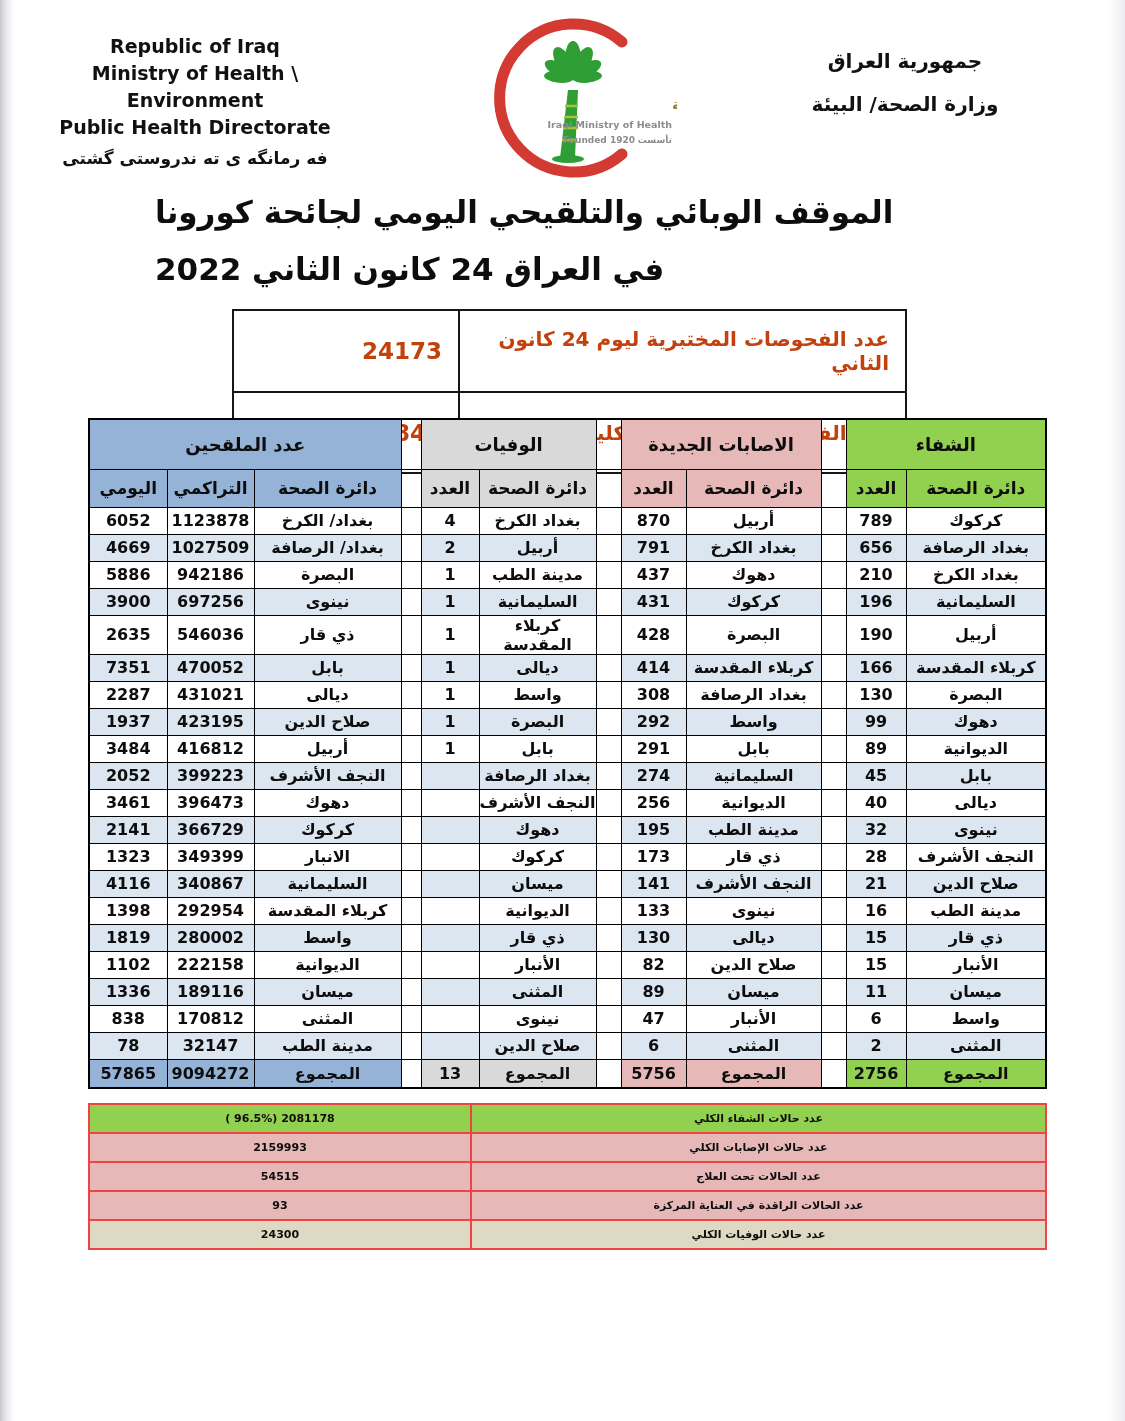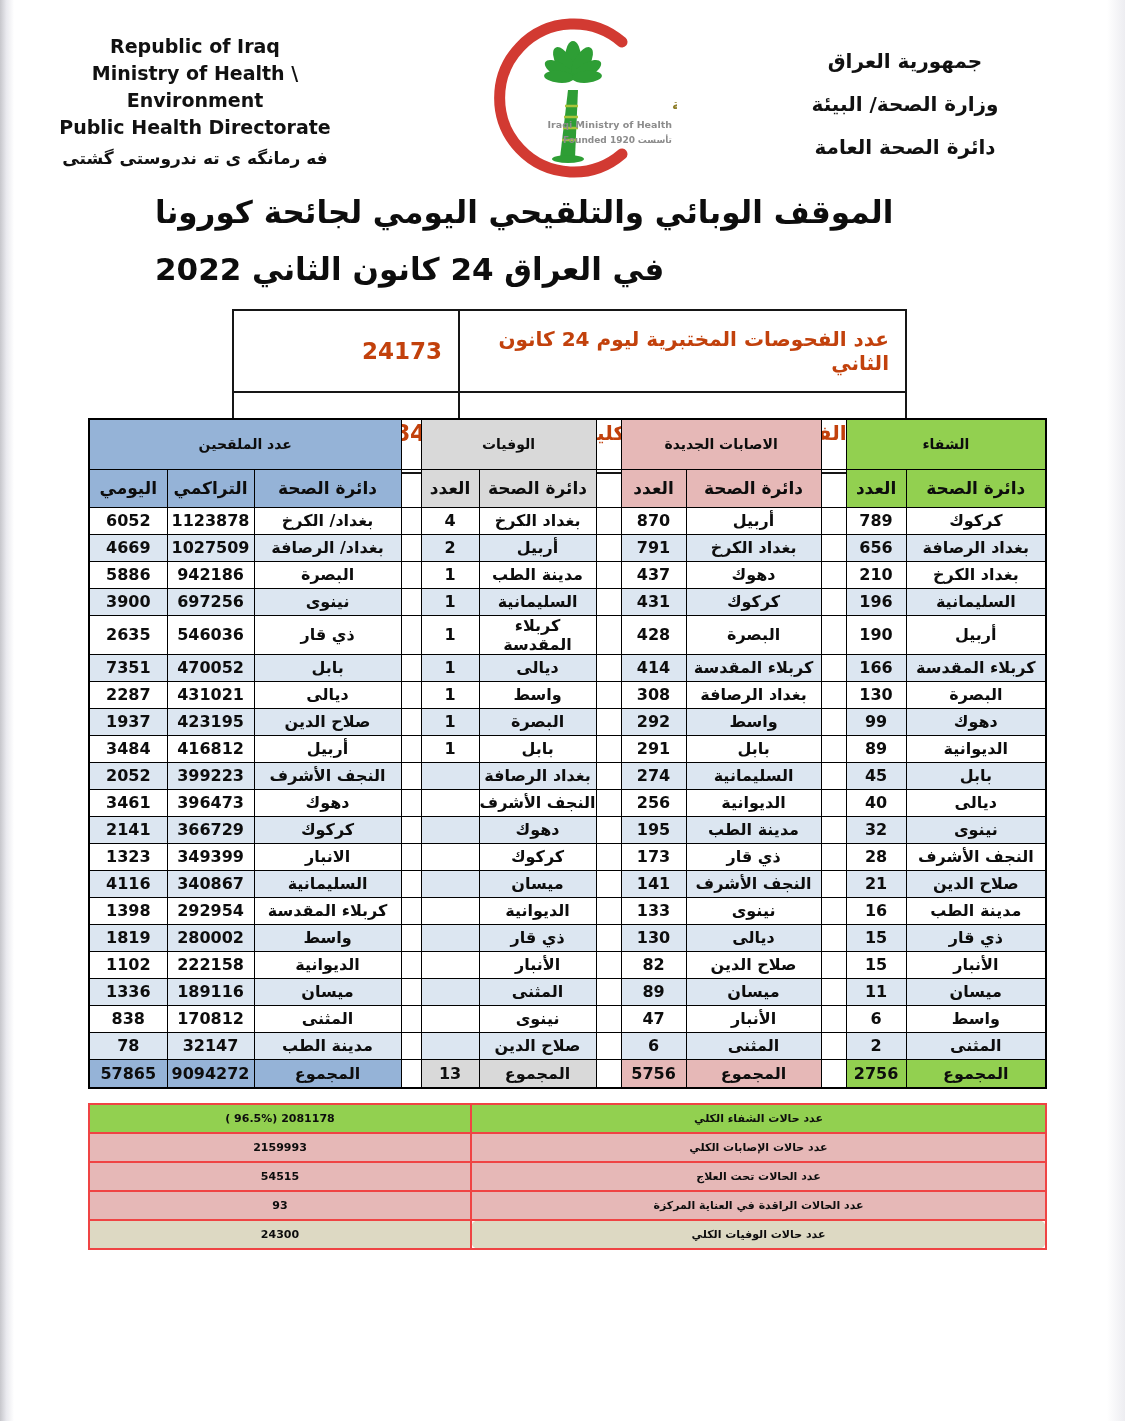--- a/index.html
+++ b/index.html
@@ -31,21 +31,21 @@
   #tests-table td.t-label{font-size:20px;}
   #tests-table td.t-value{font-size:23px;direction:ltr;}
 
   
   #main-table{position:absolute;left:88px;top:418px;width:957px;border-collapse:collapse;
     table-layout:fixed;direction:rtl;border:2px solid #000;}
   #main-table td{border:1px solid #000;text-align:center;vertical-align:middle;
     font-weight:bold;padding:0;overflow:hidden;color:#0d0d0d;}
   #main-thead tr.group-row{height:50px;}
   #main-thead tr.sub-row{height:38px;}
-  #main-thead td{font-size:14px;}
+  #main-thead td{font-size:18px;}
   #main-thead tr.sub-row td{font-size:17px;}
   #main-tbody tr{height:27px;}
   #main-tbody tr.total-row{height:29px;}
   #main-tbody td{font-size:16px;}
   #main-tbody td.name{font-size:16px;}
   #main-tbody tr.stripe td{background:#DCE6F1;}
   #main-tbody tr td.sp, #main-tbody tr.stripe td.sp{background:#ffffff;}
   td.num{direction:ltr;}
 
   
@@ -89,21 +89,20 @@
       <text x="200" y="95" text-anchor="end" font-size="14" font-weight="bold" fill="#8F7F2B" direction="rtl">وزارة الصحة العراقية</text>
       <text x="200" y="114" text-anchor="end" font-size="9.5" font-weight="bold" fill="#8C8C8C">Iraqi Ministry of Health</text>
       <text x="163" y="129" text-anchor="end" font-size="9" font-weight="bold" fill="#8C8C8C">Founded  1920</text>
       <text x="200" y="129" text-anchor="end" font-size="9" font-weight="bold" fill="#8C8C8C">تأسست</text>
     </svg>
   </div>
 
   <div id="hdr-ar">
     <div>جمهورية العراق</div>
     <div>وزارة الصحة/ البيئة</div>
-    <div>دائرة الصحة العامة</div>
   </div>
 
   <div id="title">
     <div>الموقف الوبائي والتلقيحي اليومي لجائحة كورونا</div>
     <div>في العراق  24  كانون الثاني 2022</div>
   </div>
 
   <table id="tests-table">
     <colgroup>
         <col style="width:447px">
@@ -475,18 +474,18 @@
         </tr>
         <tr>
           <td class="s-label" style="background: rgb(230, 184, 183);">عدد الحالات تحت العلاج</td>
           <td class="s-value" style="background: rgb(230, 184, 183);">54515</td>
         </tr>
         <tr>
           <td class="s-label" style="background: rgb(230, 184, 183);">عدد الحالات الراقدة في العناية المركزة</td>
           <td class="s-value" style="background: rgb(230, 184, 183);">93</td>
         </tr>
         <tr>
-          <td class="s-label" style="background: rgb(221, 217, 195); border-radius: 8px;">عدد حالات الوفيات الكلي</td>
+          <td class="s-label" style="background: rgb(221, 217, 195);">عدد حالات الوفيات الكلي</td>
           <td class="s-value" style="background: rgb(221, 217, 195);">24300</td>
         </tr>
       </tbody>
   </table>
 </div>
 
 </body></html>

